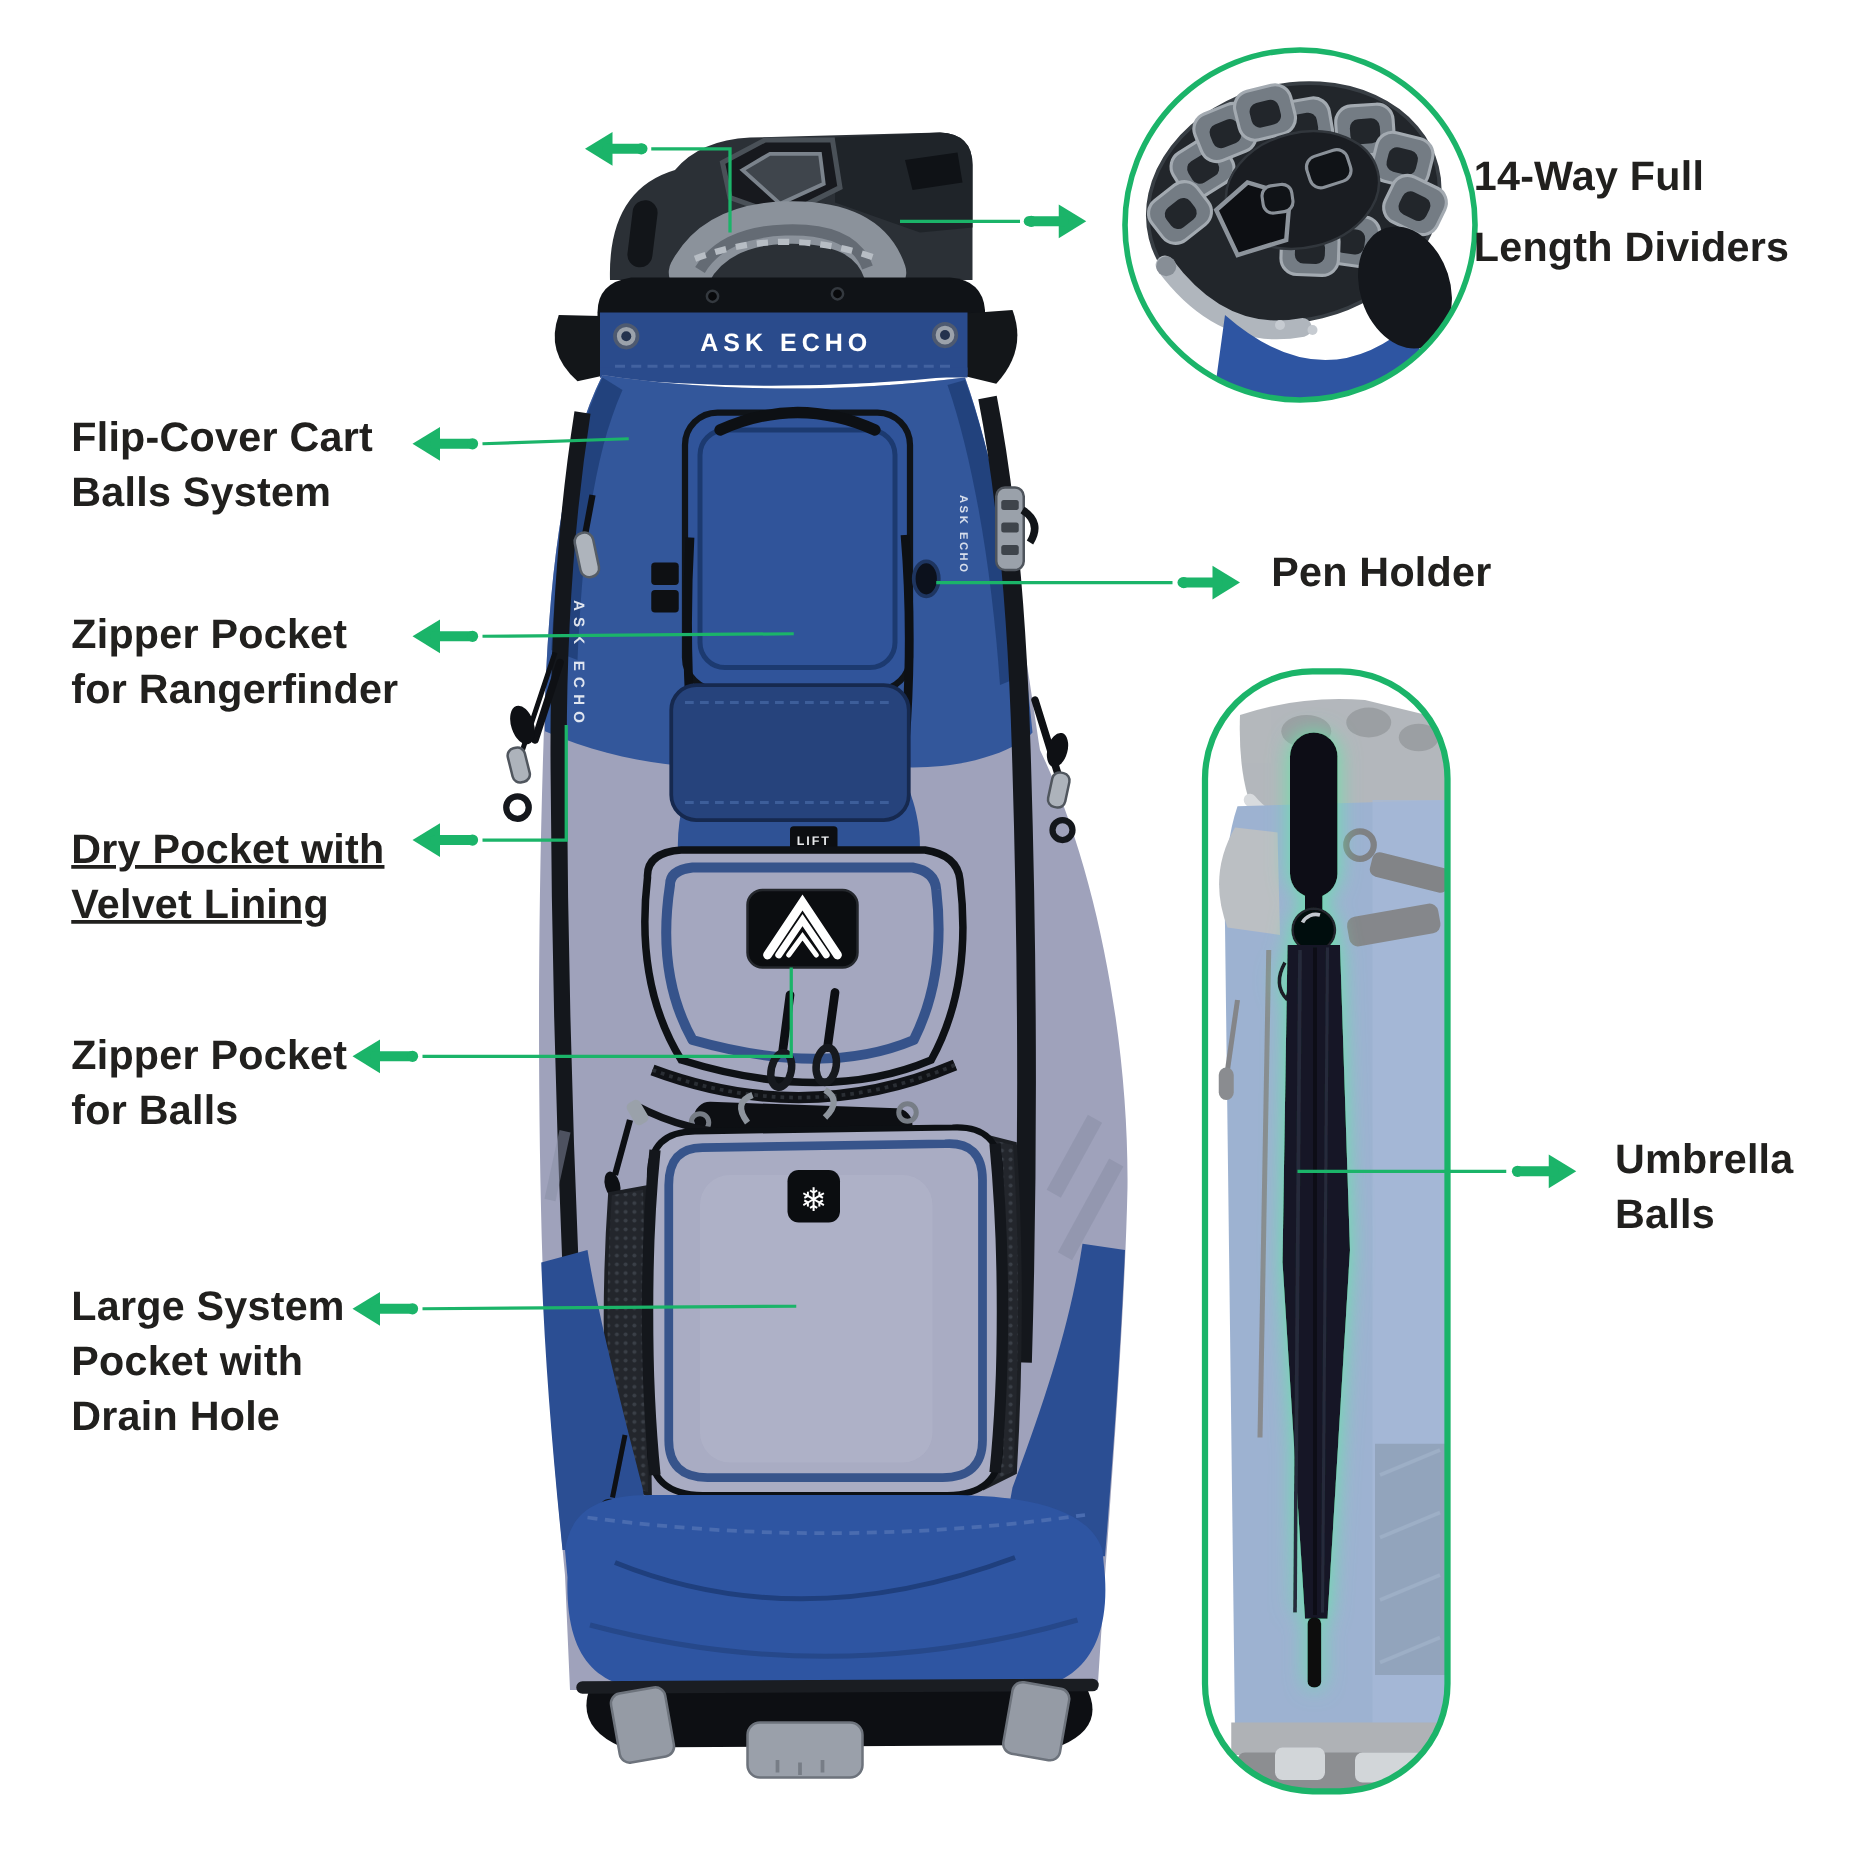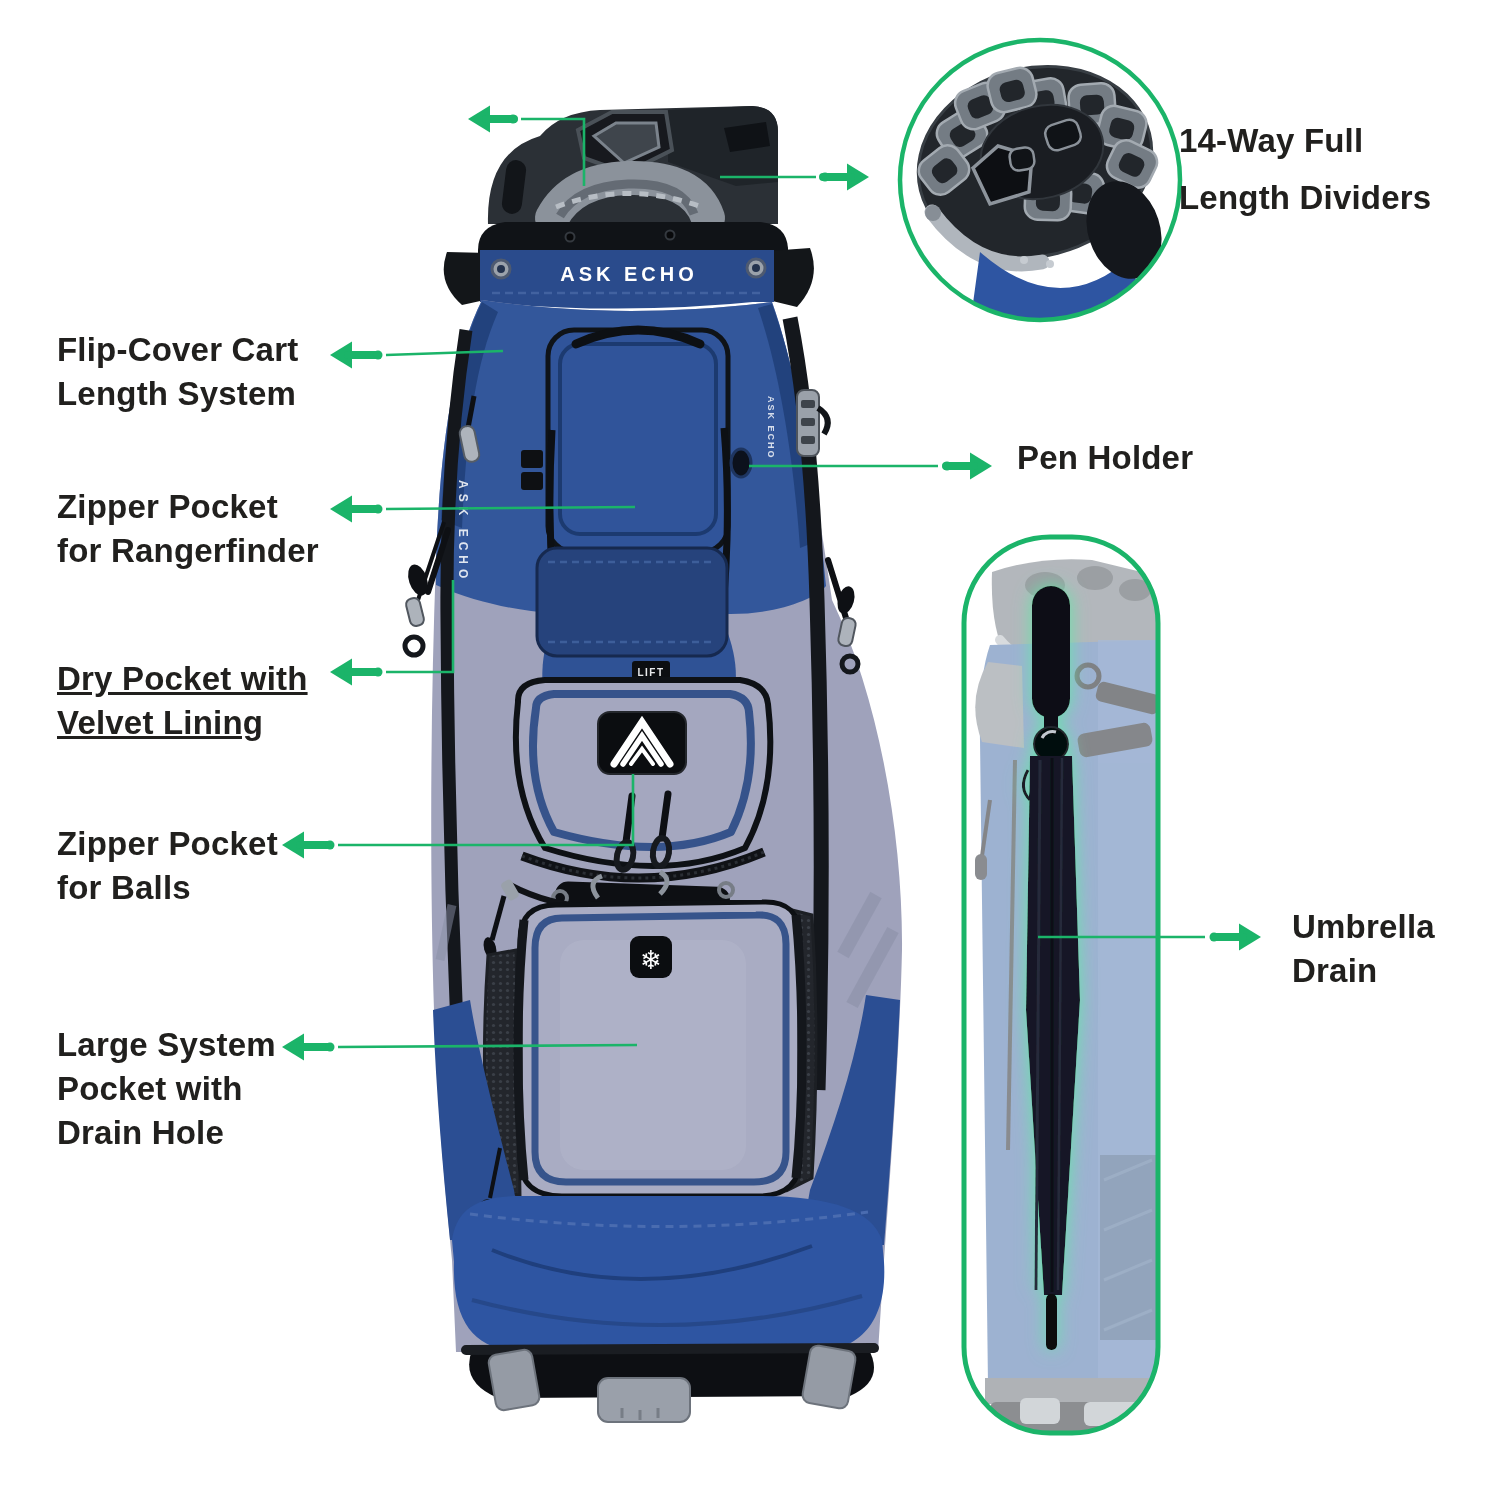--- a/index.html
+++ b/index.html
@@ -357,27 +357,27 @@
       <path class="ld" d="M1038,937 H1205"></path>
       <circle class="dot" cx="1214" cy="937" r="4.5"></circle>
       <use href="#cal-arrow" class="arrow" transform="translate(1261,937) scale(-1,1)"></use>
     </g>
   </g>
 </svg>
 
 <div class="lbl lg" style="left:1147px;top:112px;margin-left:32px;">14-Way Full
 Length Dividers</div>
 <div class="lbl" style="left:57px;top:328px;">Flip-Cover Cart
-Length System</div>
+Balls System</div>
 <div class="lbl" style="left:57px;top:485px;">Zipper Pocket
 for Rangerfinder</div>
 <div class="lbl" style="left:1017px;top:436px;">Pen Holder</div>
 <div class="lbl" style="left:57px;top:657px;text-decoration:underline;">Dry Pocket with
 Velvet Lining</div>
 <div class="lbl" style="left:57px;top:822px;">Zipper Pocket
 for Balls</div>
 <div class="lbl" style="left:1292px;top:905px;">Umbrella
-Drain</div>
+Balls</div>
 <div class="lbl" style="left:57px;top:1023px;">Large System
 Pocket with
 Drain Hole</div>
 
 </div>
 
 </body></html>

